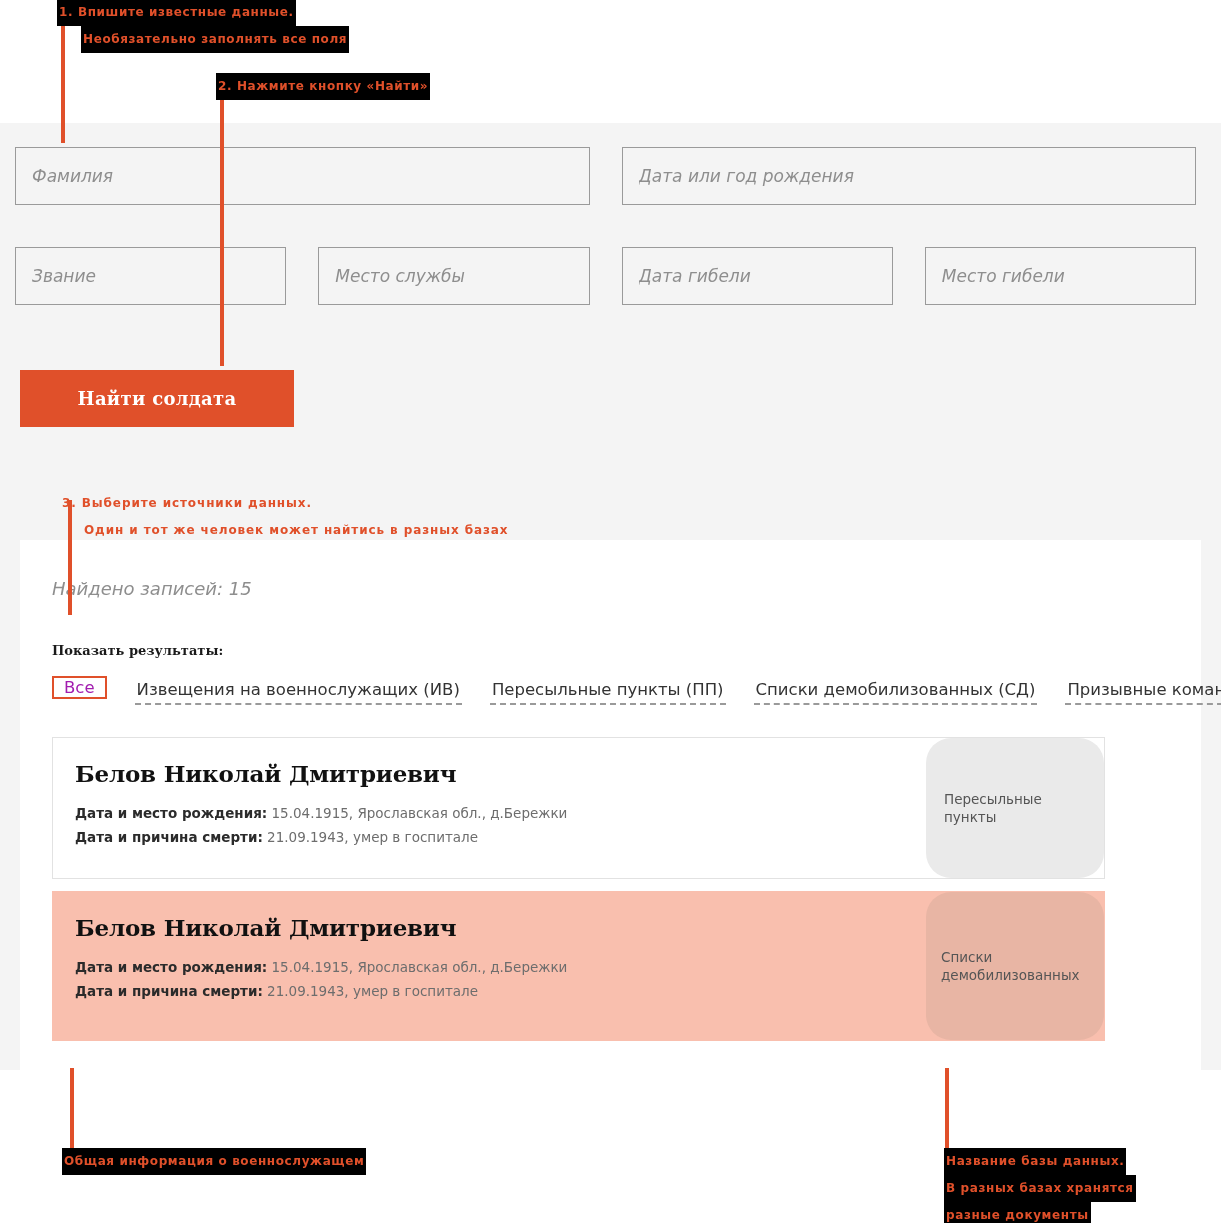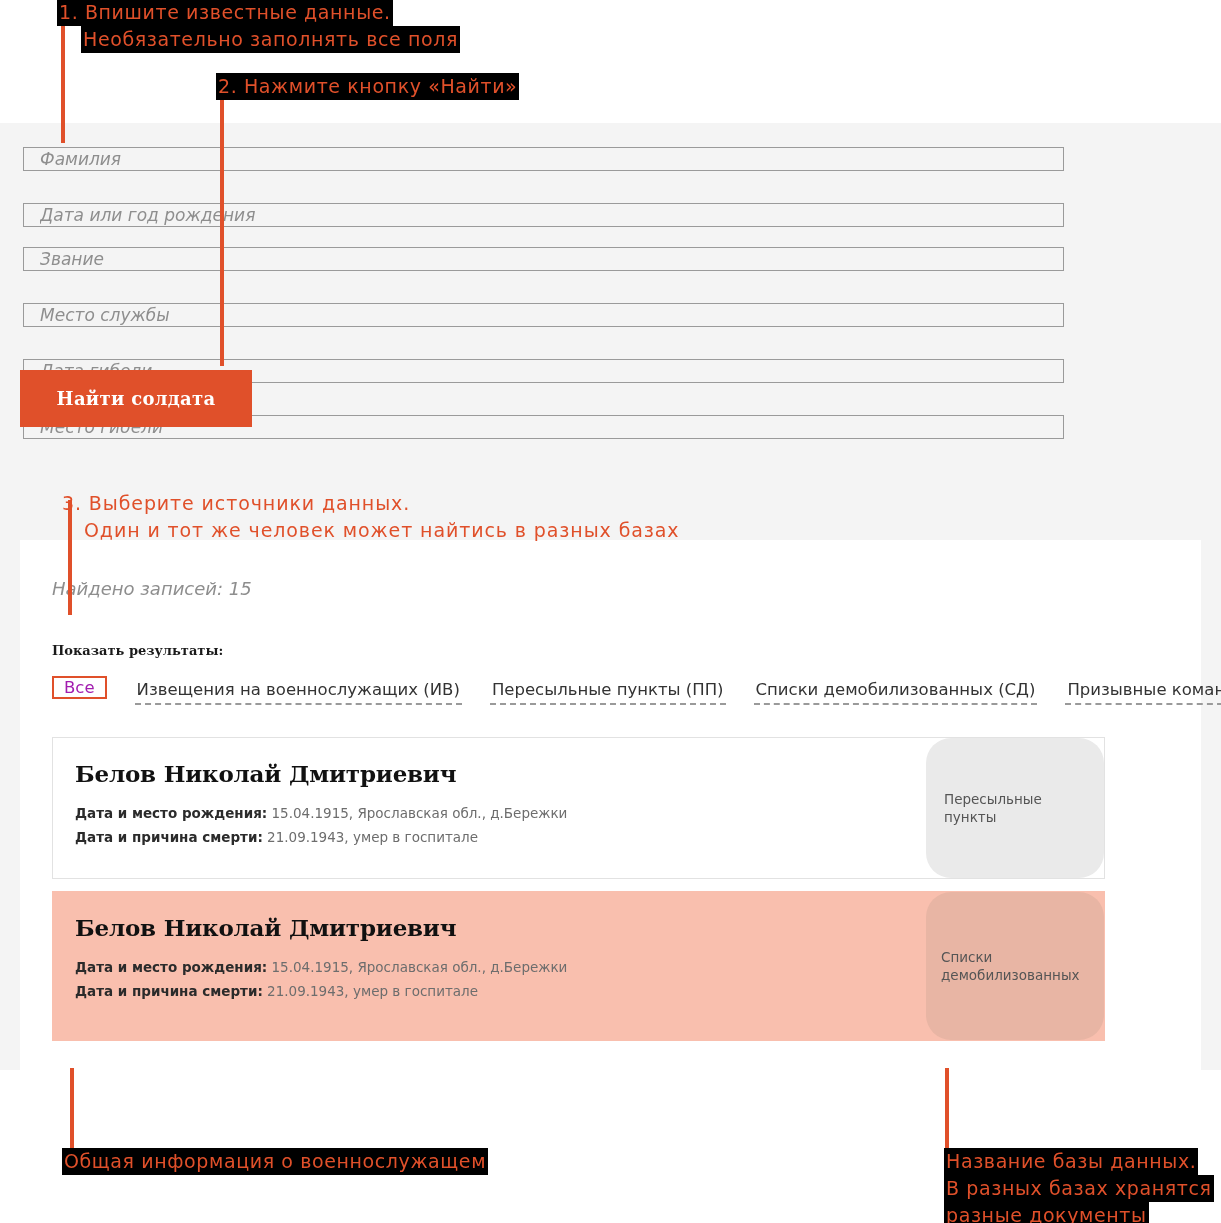--- a/index.html
+++ b/index.html
@@ -17,46 +17,45 @@
     position:absolute;
     width:4px;
     background:#e0502a;
     z-index:5;
   }
   .ann-block { position:absolute; z-index:6; }
   .ann-block .row {
     display:block;
     color:#e0502a;
     background:#000000;
-    font-weight:normal;
-    font-family:"DejaVu Sans", sans-serif;
-    font-size:19px;
+    font-weight:bold;
+    font-family:"DejaVu Sans", sans-serif;
+    font-size:12px;
     letter-spacing:0.6px;
     white-space:nowrap;
     line-height:27px;
     width:max-content;
     padding:0 2px;
   }
   .ann-block.plain .row { background:transparent; padding:0; letter-spacing:0.9px; }
 
   
   .form-band {
     position:absolute;
     left:0; top:123px;
     width:1221px; height:320px;
     background:#f4f4f4;
     z-index:1;
   }
   .field-row {
     position:absolute;
-    left:23px;
-    width:1041px;
+    left:15px;
+    width:1181px;
     display:flex;
     gap:32px;
-    flex-direction:column;
   }
   .field-row.r1 { top:24px; }
   .field-row.r2 { top:124px; }
   .field {
     flex:1 1 0;
     height:58px;
     border:1.5px solid #9a9a9a;
     background:transparent;
     display:flex;
     align-items:center;
@@ -73,21 +72,21 @@
     color:#3c3c3c;
   }
   .field input::placeholder {
     color:#8e8e8e;
     font-style:italic;
     opacity:1;
   }
   .search-btn {
     position:absolute;
     left:20px; top:247px;
-    width:232px; height:57px;
+    width:274px; height:57px;
     background:#e0502a;
     border:none;
     color:#ffffff;
     font-family:"DejaVu Serif", serif;
     font-weight:bold;
     font-size:18px;
     cursor:pointer;
     letter-spacing:0.3px;
   }
 

